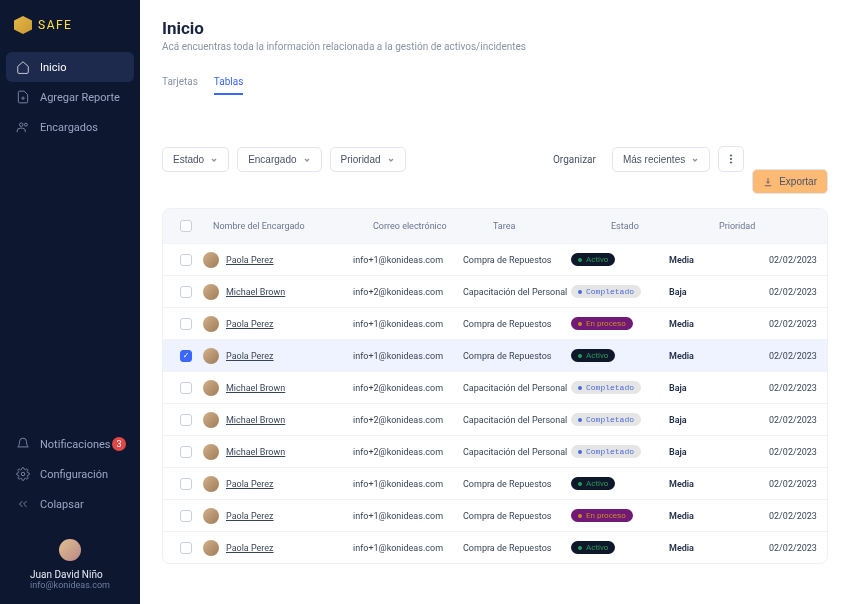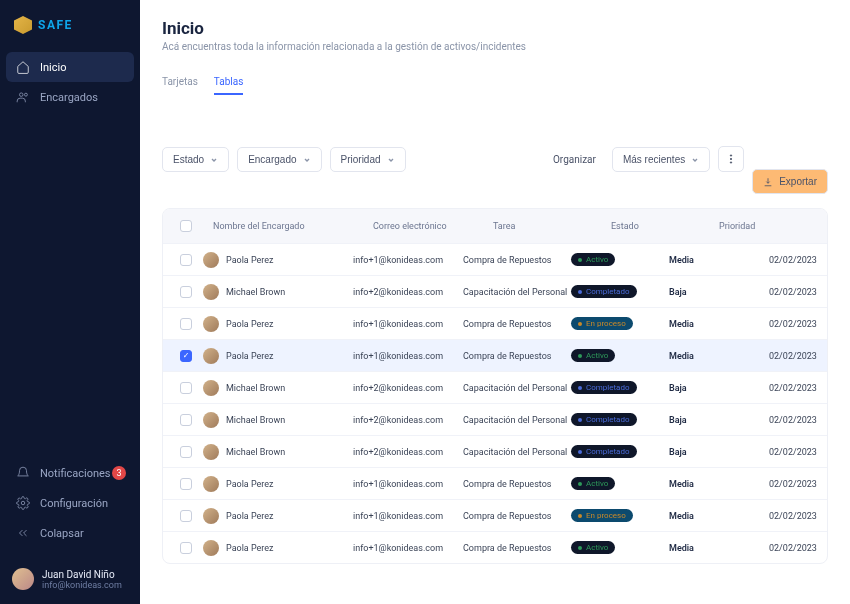--- a/index.html
+++ b/index.html
@@ -2,30 +2,30 @@
 <html><head>
 <meta charset="utf-8">
 <style>
   * { box-sizing: border-box; margin: 0; padding: 0; }
   body { font-family: -apple-system, BlinkMacSystemFont, 'Segoe UI', Roboto, sans-serif; font-size: 12px; background: #fff; color: #1a1a1a; width: 850px; height: 604px; overflow: hidden; display: flex; }
   
   
   .sidebar { width: 140px; background: #0e1730; color: #b8c2d9; display: flex; flex-direction: column; height: 100%; }
   .logo { display: flex; align-items: center; gap: 6px; padding: 16px 14px 18px; }
   .logo-icon { width: 18px; height: 18px; background: linear-gradient(135deg, #e4b548, #c99a2e); clip-path: polygon(50% 0%, 100% 25%, 100% 75%, 50% 100%, 0% 75%, 0% 25%); }
-  .logo-text { color: #0ea5e9; font-weight: 700; font-size: 12px; letter-spacing: 1.5px; }
+  .logo-text { color: #fde047; font-weight: 400; font-size: 12px; letter-spacing: 1.5px; }
   .nav { flex: 1; padding: 0 6px; }
   .nav-item { display: flex; align-items: center; gap: 10px; padding: 8px 10px; border-radius: 6px; font-size: 11px; cursor: pointer; color: #9aa6c4; }
   .nav-item.active { background: #1d2a4d; color: #fff; }
   .nav-item .icon, .bottom-nav .icon { width: 14px; height: 14px; display: inline-flex; align-items: center; justify-content: center; opacity: .8; }
   .nav-item .icon svg, .bottom-nav .icon svg { width: 14px; height: 14px; stroke: currentColor; fill: none; stroke-width: 1.6; }
   .bottom-nav { padding: 0 6px 10px; }
   .bottom-nav .nav-item { position: relative; }
   .badge { position: absolute; right: 8px; background: #e24747; color: #fff; border-radius: 50%; width: 14px; height: 14px; font-size: 9px; display: flex; align-items: center; justify-content: center; }
-  .user-block { display: flex; align-items: center; gap: 8px; padding: 10px 12px 14px; }
+  .user-block { display: flex; align-items: center; gap: 8px; padding: 10px 12px 14px; flex-direction: column; }
   .avatar { width: 22px; height: 22px; border-radius: 50%; background: linear-gradient(135deg,#e0c090,#b88); display: inline-block; }
   .user-meta { display: flex; flex-direction: column; }
   .user-name { font-size: 10px; color: #e6ebf7; }
   .user-email { font-size: 9px; color: #6f7ea3; }
   
   
   .main { flex: 1; padding: 18px 22px; overflow: auto; }
   .page-title { font-size: 17px; font-weight: 700; color: #1a2540; margin-bottom: 3px; }
   .page-subtitle { font-size: 10px; color: #8a94a8; margin-bottom: 24px; }
   .tabs { display: flex; gap: 16px; border-bottom: 1px solid transparent; margin-bottom: 28px; }
@@ -46,45 +46,54 @@
   
   .table-wrap { border: 1px solid #eef0f6; border-radius: 8px; overflow: hidden; }
   .thead, .trow { display: grid; grid-template-columns: 34px 150px 110px 108px 98px 100px 70px 18px; align-items: center; padding: 0 6px; }
   .thead { background: #f6f7fb; height: 34px; font-size: 9px; color: #6c7690; gap: 10px; }
   .trow { height: 32px; font-size: 9px; color: #3b4457; border-top: 1px solid #f0f2f8; }
   .trow.selected { background: #eef3ff; }
   .check { display: flex; align-items: center; justify-content: center; }
   .checkbox { width: 12px; height: 12px; border: 1px solid #c9cfdd; border-radius: 3px; background: #fff; display: inline-flex; align-items: center; justify-content: center;}
   .checkbox.checked { background: #3b66ff; border-color: #3b66ff; }
   .checkbox.checked::after { content: "✓"; color: #fff; font-size: 8px; line-height: 1; }
-  .name-cell { display: flex; align-items: center; gap: 7px; }
+  .name-cell { display: flex; align-items: center; gap: 7px; text-decoration: underline; }
   .mini-avatar { width: 16px; height: 16px; border-radius: 50%; background: linear-gradient(135deg,#d2b28a,#9f7a5a); display: inline-block; flex-shrink: 0;}
   .pill { display: inline-flex; align-items: center; gap: 4px; padding: 2px 7px; border-radius: 10px; font-size: 8px; }
   .pill .dot { width: 4px; height: 4px; border-radius: 50%; }
   .pill.activo { background: #0f172a; color: #2e9a5a; } .pill.activo .dot { background: #2e9a5a; }
-  .pill.completado { background: #0f172a; color: #4a6bd8; } .pill.completado .dot { background: #4a6bd8; }
-  .pill.proceso { background: #0c4a6e; color: #c9892a; } .pill.proceso .dot { background: #c9892a; }
+  .pill.completado { background: #e5e5e5; color: #4a6bd8; font-family: Liberation Mono, monospace; } .pill.completado .dot { background: #4a6bd8; }
+  .pill.proceso { background: #701a75; color: #c9892a; } .pill.proceso .dot { background: #c9892a; }
   .prio { font-weight: 600; color: #1f2a44; font-size: 9px;}
 </style>
 </head>
 <body>
 
 <aside class="sidebar">
   <div class="logo">
     <span class="logo-icon"></span>
     <span class="logo-text">SAFE</span>
   </div>
   <nav class="nav">
     <div class="nav-item active">
       <span class="icon">
           <svg viewBox="0 0 24 24">
             <path d="M3 11l9-8 9 8v10a2 2 0 01-2 2H5a2 2 0 01-2-2z"></path>
           </svg>
         </span>
       <span>Inicio</span>
+    </div>
+    <div class="nav-item">
+      <span class="icon">
+          <svg viewBox="0 0 24 24">
+            <path d="M14 2H6a2 2 0 00-2 2v16a2 2 0 002 2h12a2 2 0 002-2V8z"></path>
+            <path d="M12 11v6M9 14h6"></path>
+          </svg>
+        </span>
+      <span>Agregar Reporte</span>
     </div>
     <div class="nav-item">
       <span class="icon">
           <svg viewBox="0 0 24 24">
             <circle cx="9" cy="8" r="3"></circle>
             <path d="M2 21v-2a5 5 0 015-5h4a5 5 0 015 5v2"></path>
             <circle cx="17" cy="8" r="2.5"></circle>
           </svg>
         </span>
       <span>Encargados</span>

